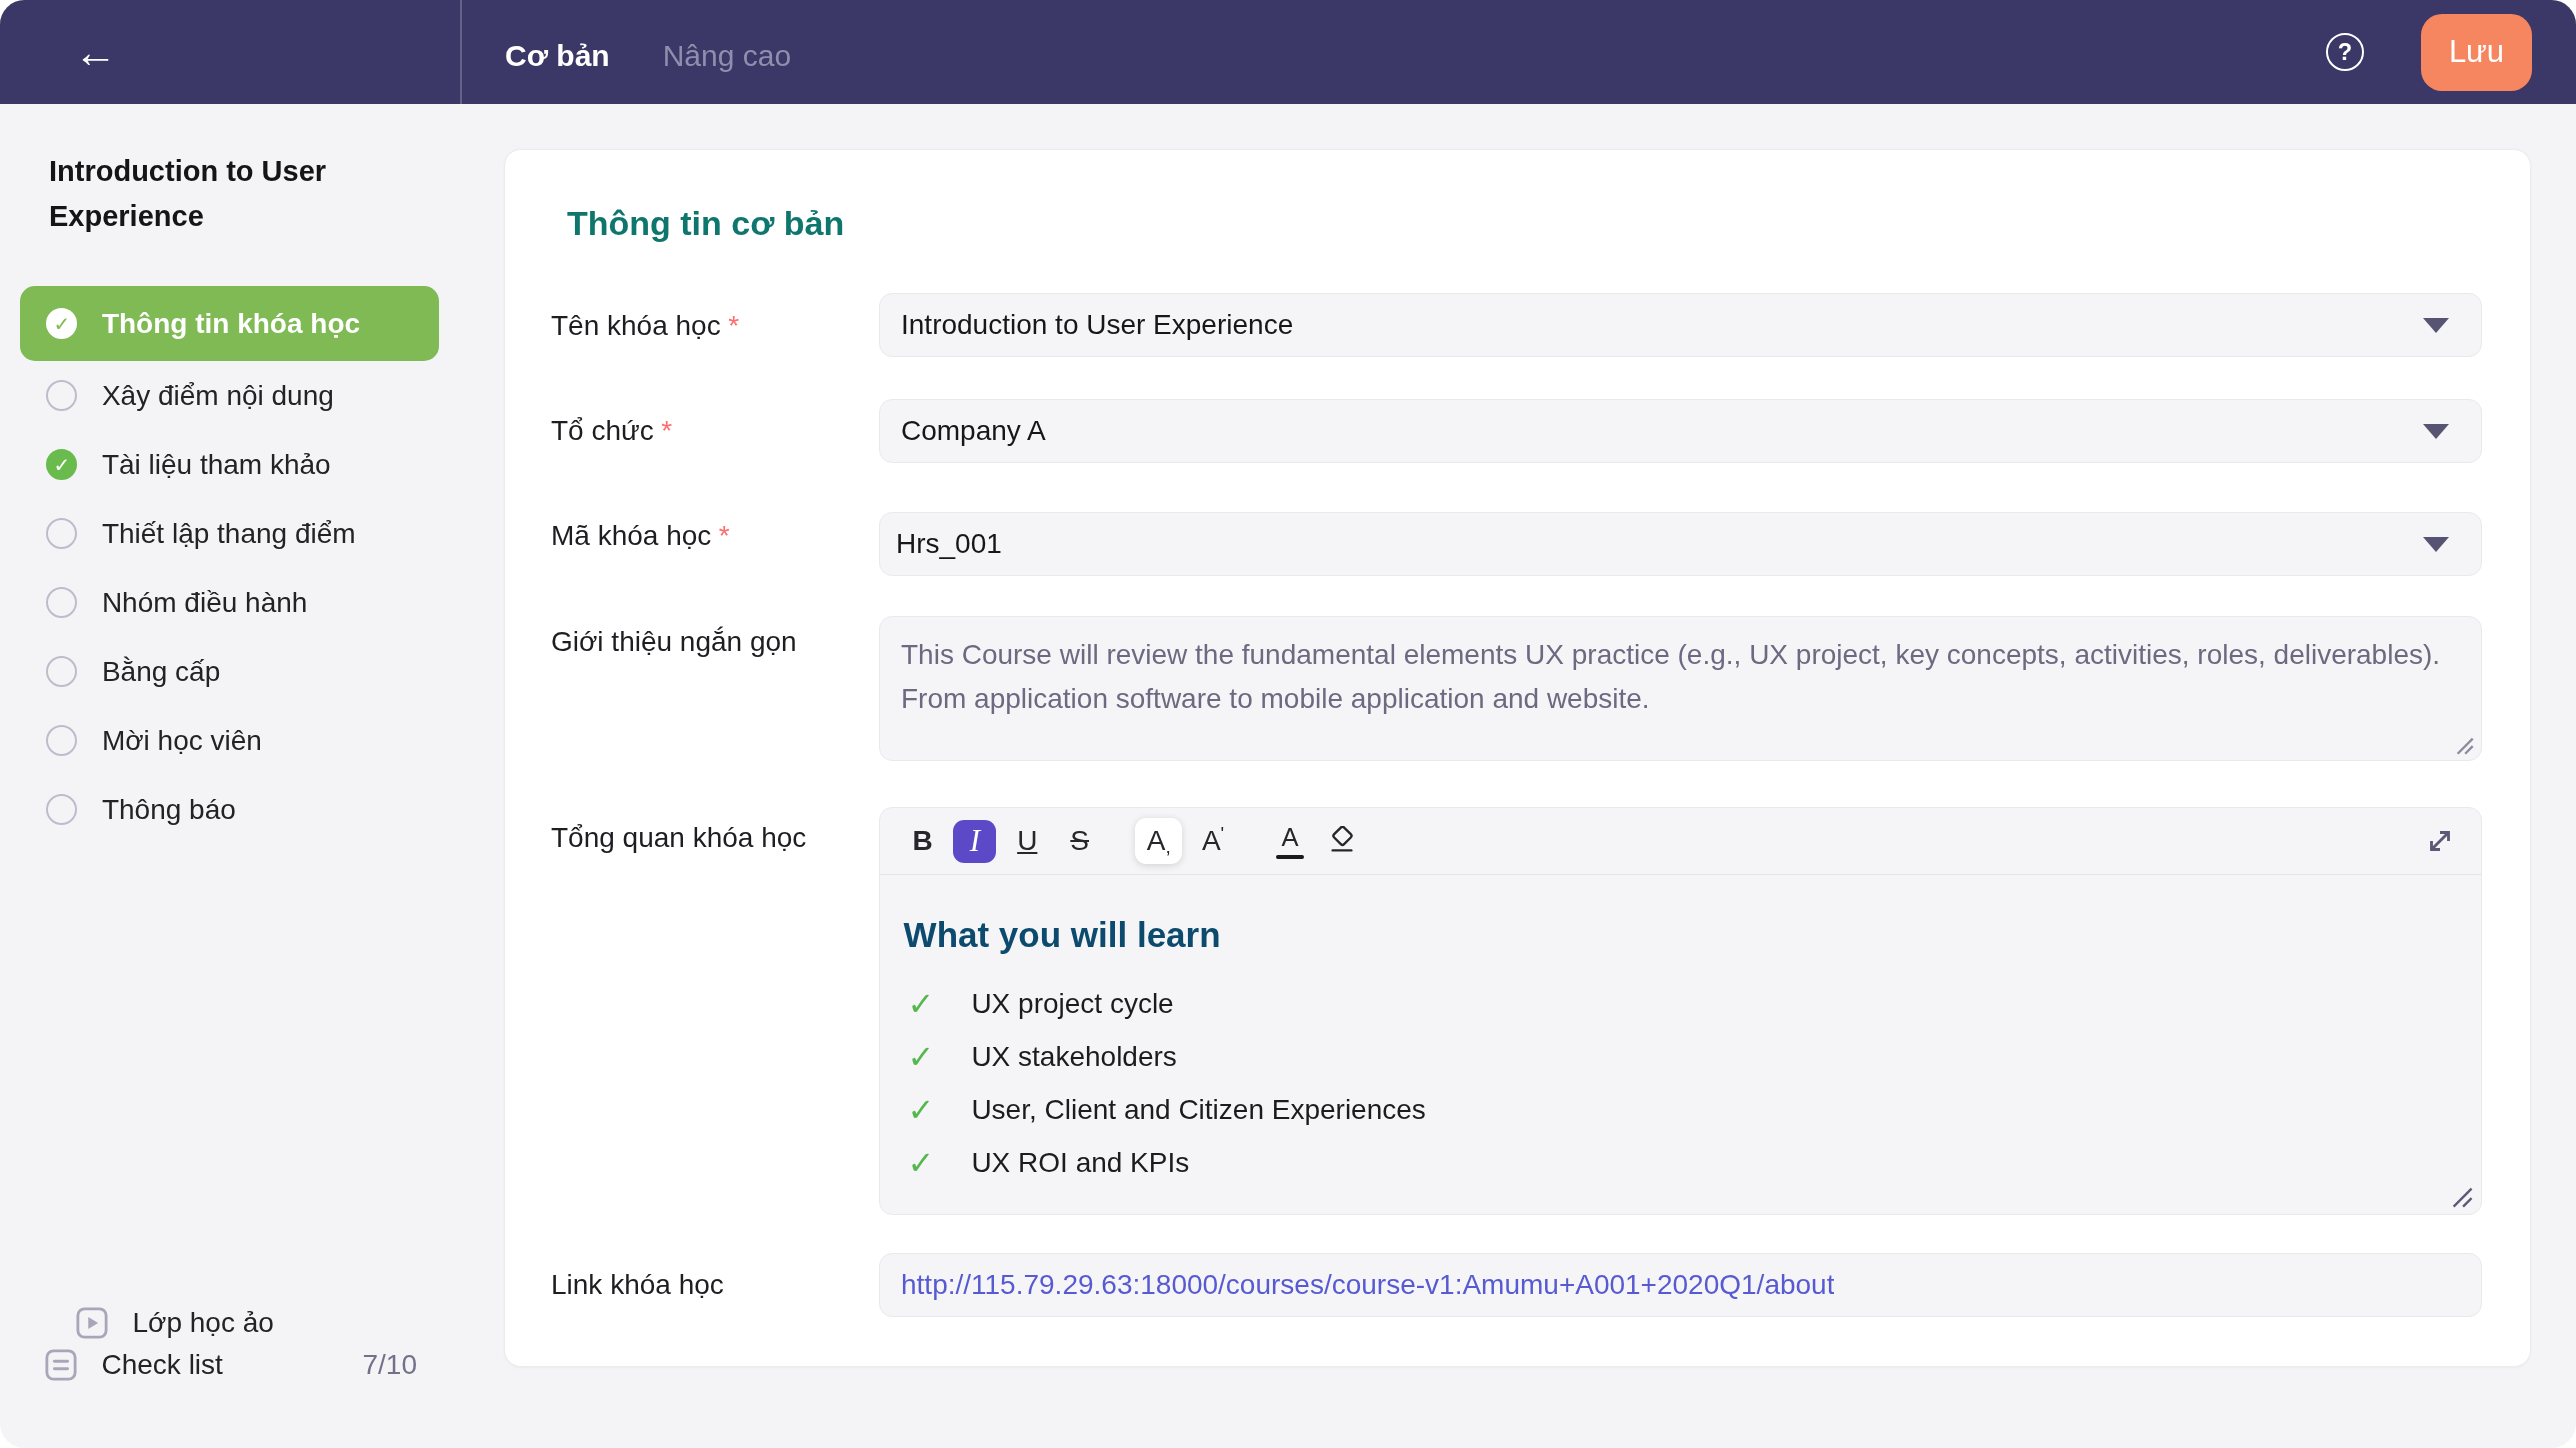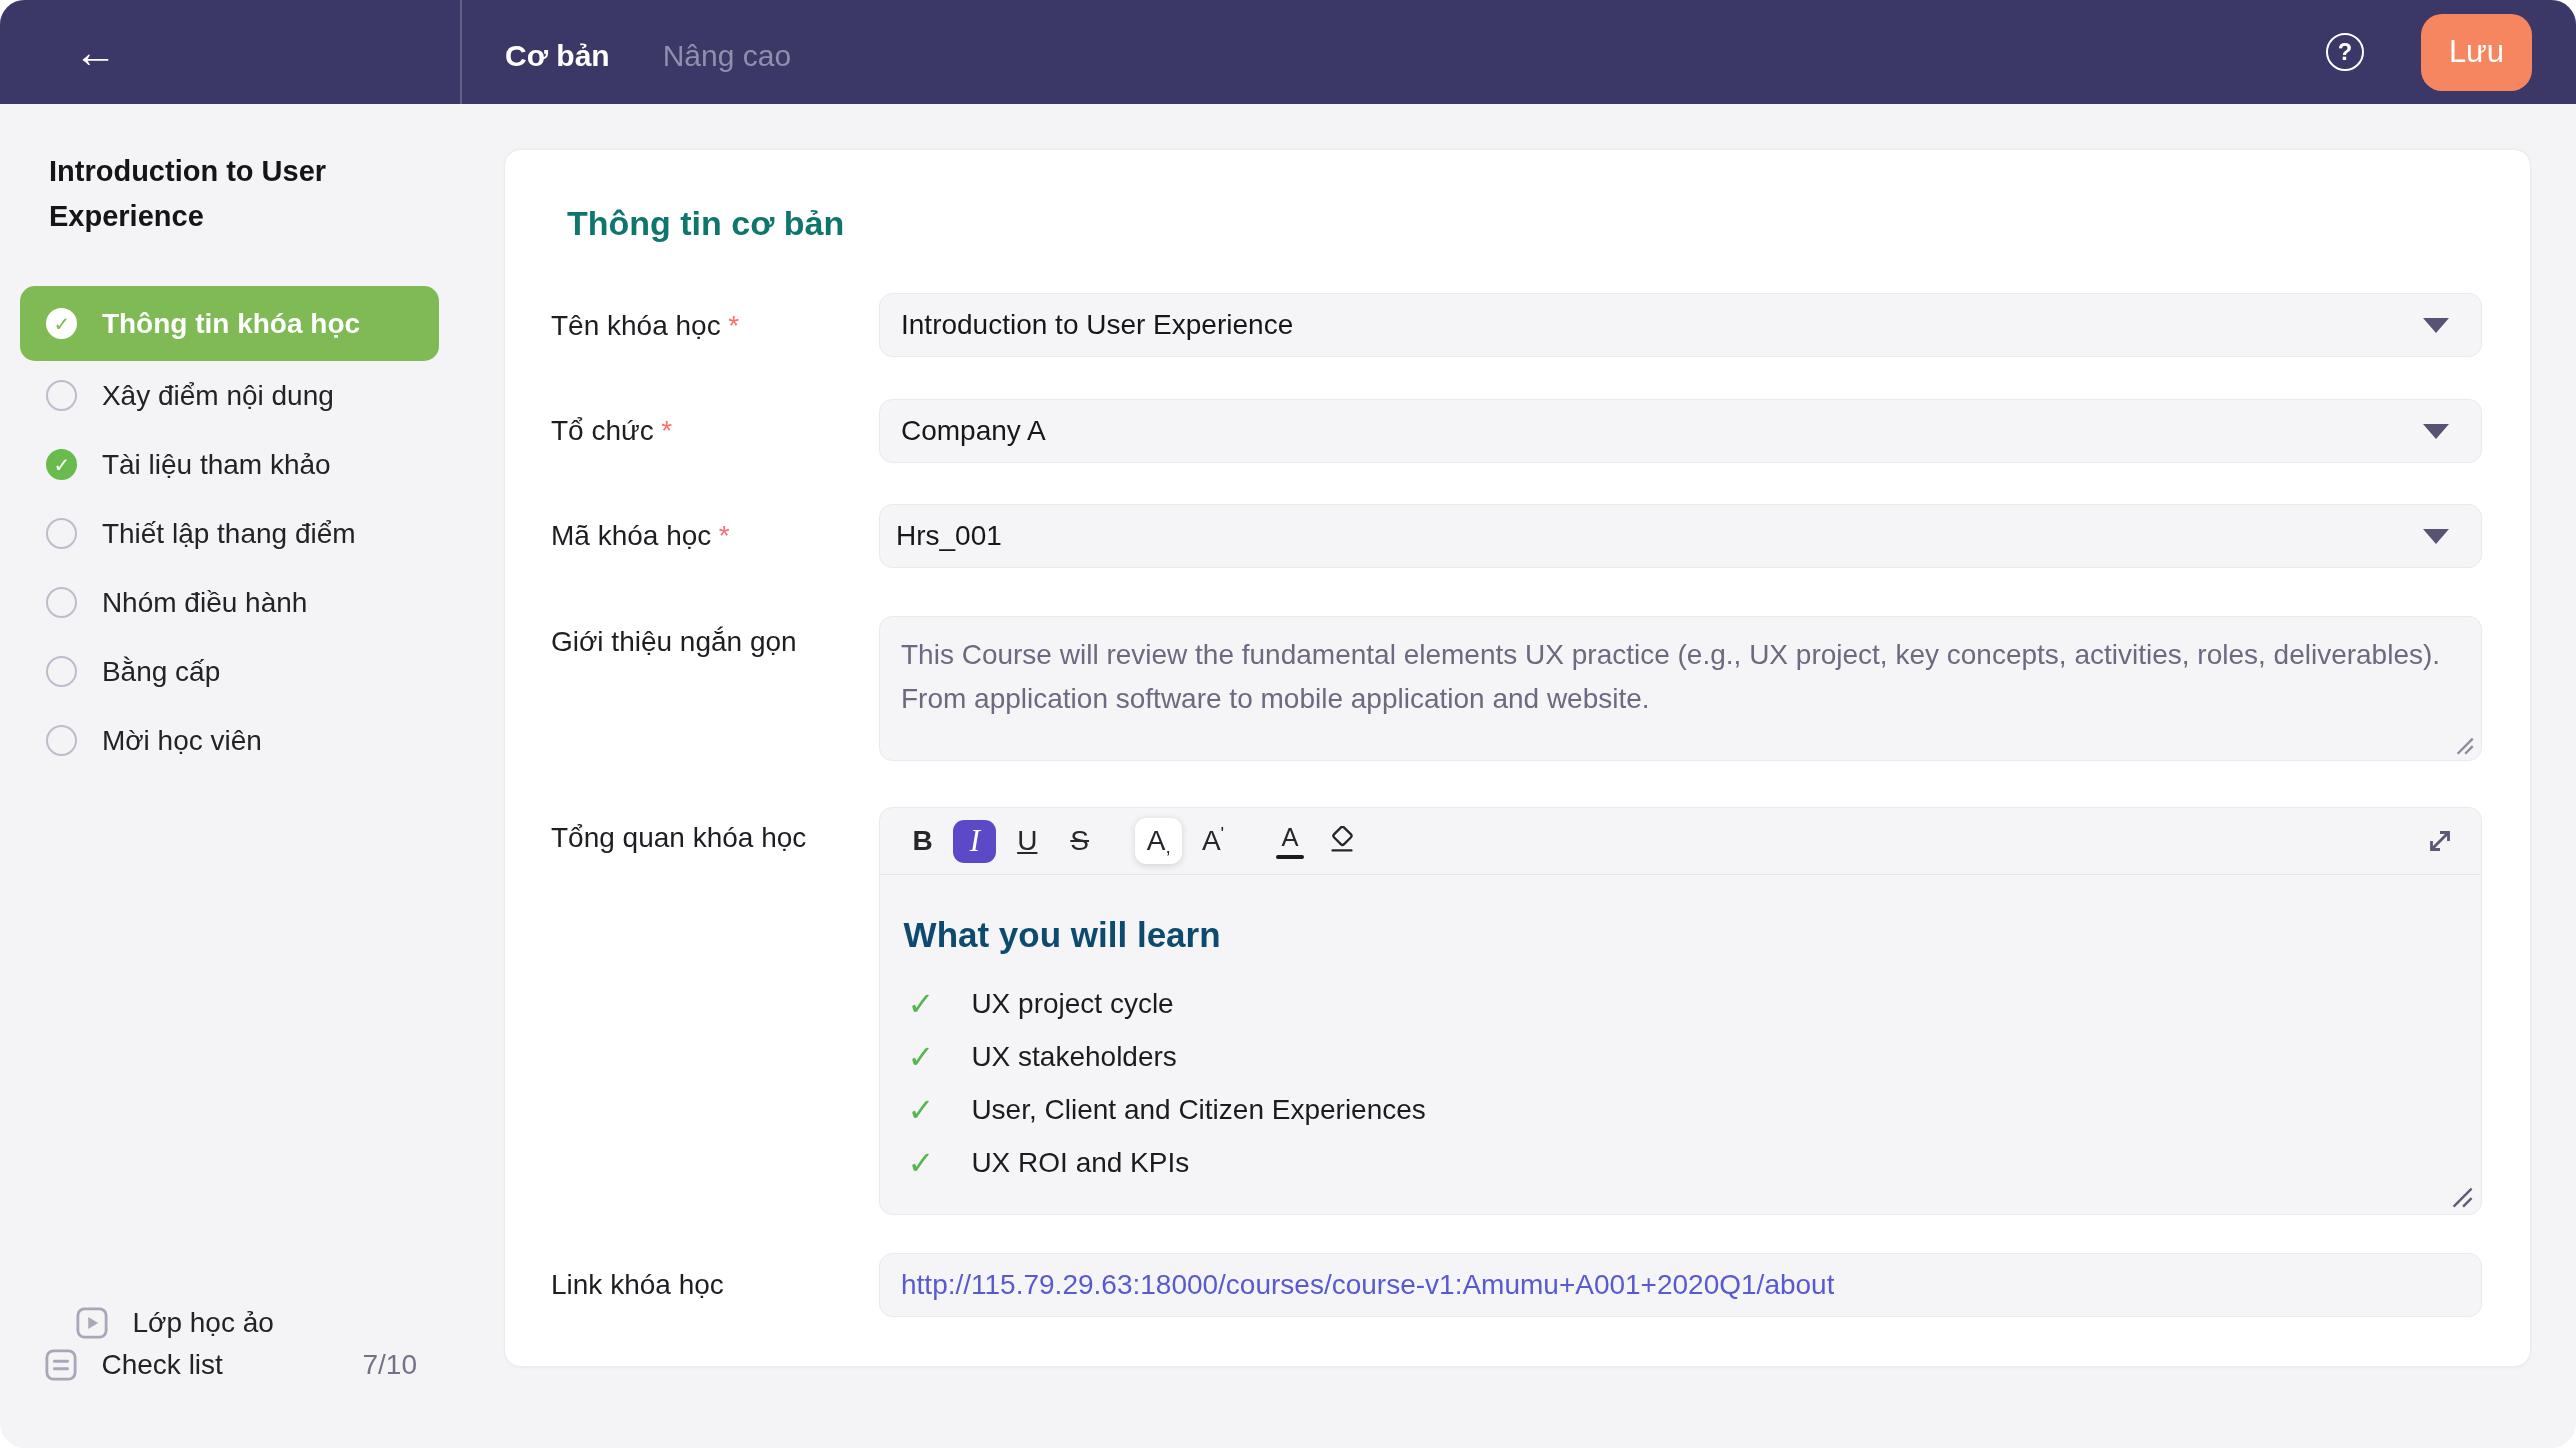--- a/index.html
+++ b/index.html
@@ -112,20 +112,24 @@
       <span class="step-label">Nhóm điều hành</span>
     </div>
     <div class="step todo">
       <span class="bullet"></span>
       <span class="step-label">Bằng cấp</span>
     </div>
     <div class="step todo">
       <span class="bullet"></span>
       <span class="step-label">Mời học viên</span>
     </div>
+    <div class="step todo">
+      <span class="bullet"></span>
+      <span class="step-label">Thông báo</span>
+    </div>
   </nav>
 
   <div class="side-footer-row" style="top:1304px;padding-left:31px;">
     <svg class="foot-icon" viewBox="0 0 34 34" fill="none">
       <rect x="2" y="2" width="30" height="30" rx="7" stroke="#A8A6B8" stroke-width="3"></rect>
       <path d="M13 10.5 L23.5 17 L13 23.5 Z" fill="#A8A6B8"></path>
     </svg>
     <span>Lớp học ảo</span>
   </div>
 
@@ -154,21 +158,21 @@
       <span>Tổ chức</span><span class="req">*</span>
     </div>
     <div class="field" style="top:249px;">
       <span>Company A</span>
       <span class="chevron"></span>
     </div>
 
     <div class="flabel" style="top:367px;">
       <span>Mã khóa học</span><span class="req">*</span>
     </div>
-    <div class="field" style="top:354px;padding-left:16px;">
+    <div class="field" style="top:362px;padding-left:16px;">
       <span>Hrs_001</span>
       <span class="chevron"></span>
     </div>
 
     <div class="flabel" style="top:473px;">Giới thiệu ngắn gọn</div>
     <div class="textarea">
       <span class="tline">This Course will review the fundamental elements UX practice (e.g., UX project, key concepts, activities, roles, deliverables).</span>
       <span class="tline">From application software to mobile application and website.</span>
       <svg class="resize-handle" width="22.6" height="22.6" viewBox="0 0 24 24" fill="none">
         <line x1="6" y1="22" x2="22" y2="6" stroke="#8D8B9E" stroke-width="2.5"></line>

